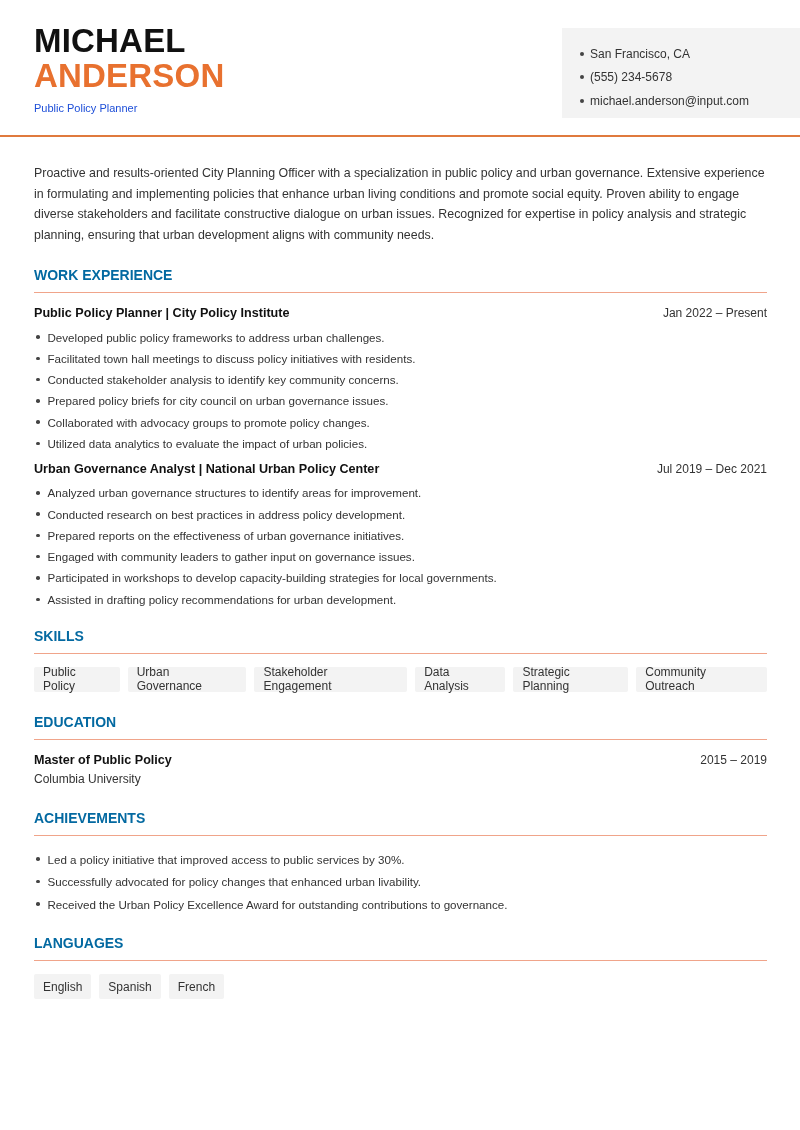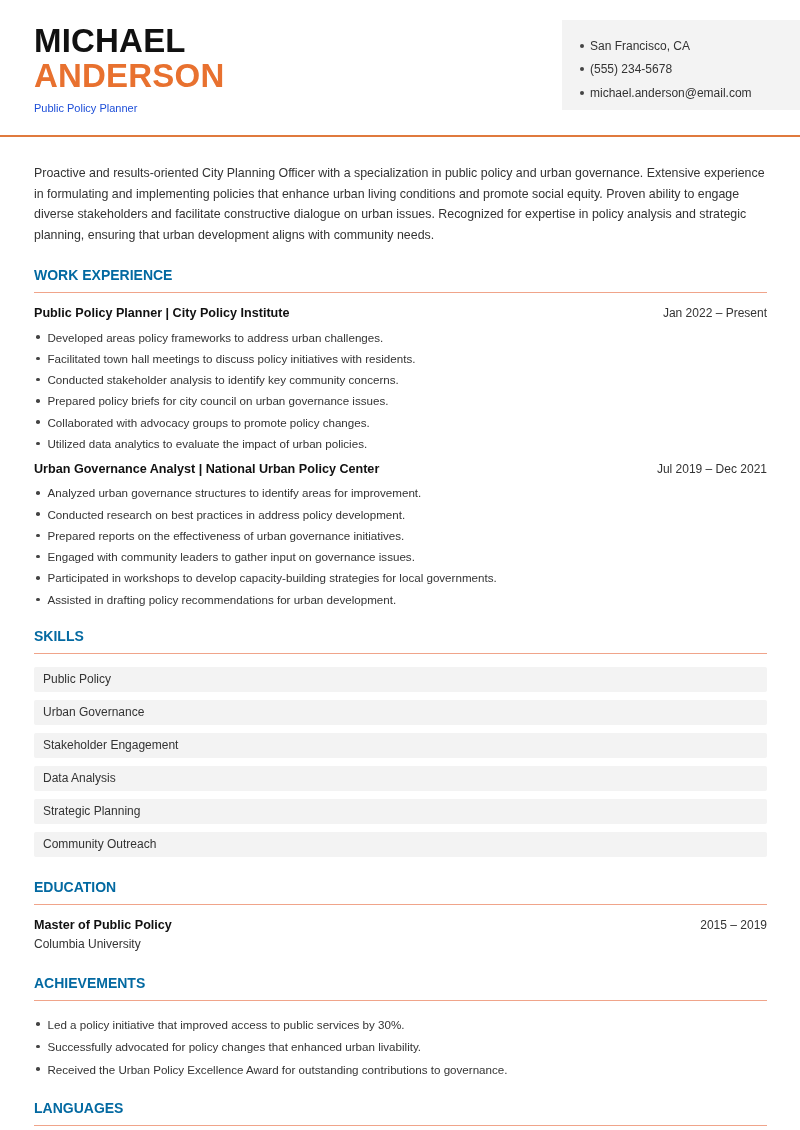--- a/index.html
+++ b/index.html
@@ -5,38 +5,38 @@
     * { box-sizing: border-box; margin: 0; padding: 0; }
     html, body { width: 800px; height: 1130px; background: #ffffff; }
     body { font-family: "Liberation Sans", "DejaVu Sans", sans-serif; color: #333333; position: relative; overflow: hidden; }
 
     .header { position: relative; height: 137px; border-bottom: 2px solid #e07a3e; }
     .name-block { position: absolute; left: 34px; top: 24px; }
     .first-name { font-size: 33px; font-weight: 700; color: #111111; line-height: 33px; letter-spacing: 0.2px; }
     .last-name { font-size: 33px; font-weight: 700; color: #e8712f; line-height: 33px; margin-top: 2px; letter-spacing: 0.2px; }
     .job-title { font-size: 11px; color: #1d4ed8; margin-top: 10px; }
 
-    .contact-box { position: absolute; left: 562px; top: 20px; width: 238px; height: 90px; background: #f3f3f3; padding: 14px 0 0 18px; }
+    .contact-box { position: absolute; left: 562px; top: 28px; width: 238px; height: 90px; background: #f3f3f3; padding: 14px 0 0 18px; }
     .contact-item { display: flex; align-items: center; font-size: 12px; color: #333333; height: 23.5px; }
     .bullet { display: inline-block; width: 4px; height: 4px; border-radius: 50%; background: #444; margin-right: 6px; flex-shrink: 0; }
 
     .content { position: absolute; left: 34px; top: 163px; width: 733px; }
     .summary { font-size: 12.4px; line-height: 20.6px; color: #333333; }
 
     .section-title { font-size: 14px; font-weight: 700; color: #0369a1; margin-top: 22px; padding-bottom: 9px; border-bottom: 1.5px solid #f0a48a; text-transform: uppercase; }
 
     .job { margin-top: 13px; }
     .job-head { display: flex; justify-content: space-between; align-items: baseline; }
     .job-role { font-size: 12.6px; font-weight: 700; color: #111111; }
     .job-dates { font-size: 12px; color: #333333; }
     .bullets { list-style: none; margin-top: 6px; }
     .bullets li { display: flex; align-items: center; font-size: 11.6px; color: #333333; height: 21.3px; }
     .bullets li .bullet { margin-left: 2px; margin-right: 8px; width: 3.5px; height: 3.5px; }
 
-    .tags { display: flex; gap: 8px; margin-top: 13px; flex-direction: column; }
+    .tags { display: flex; gap: 8px; margin-top: 13px; }
     .tag { background: #f3f3f3; font-size: 12px; color: #333333; padding: 0 9px; height: 25px; display: flex; align-items: center; border-radius: 2px; }
 
     .edu { margin-top: 13px; }
     .edu-head { display: flex; justify-content: space-between; align-items: baseline; gap: 40px; }
     .edu-degree { font-size: 12.6px; font-weight: 700; color: #111111; }
     .edu-dates { font-size: 12px; color: #333333; }
     .edu-school { font-size: 12px; color: #333333; margin-top: 5px; }
   </style>
 </head>
 <body>
@@ -51,39 +51,39 @@
     <div class="contact-item">
       <span class="bullet"></span>
       <span>San Francisco, CA</span>
     </div>
     <div class="contact-item">
       <span class="bullet"></span>
       <span>(555) 234-5678</span>
     </div>
     <div class="contact-item">
       <span class="bullet"></span>
-      <span>michael.anderson@email.com</span>
+      <span>michael.anderson@input.com</span>
     </div>
   </div>
 </div>
 
 <div class="content">
   <p class="summary">Proactive and results-oriented City Planning Officer with a specialization in public policy and urban governance. Extensive experience in formulating and implementing policies that enhance urban living conditions and promote social equity. Proven ability to engage diverse stakeholders and facilitate constructive dialogue on urban issues. Recognized for expertise in policy analysis and strategic planning, ensuring that urban development aligns with community needs.</p>
 
   <div class="section-title">WORK EXPERIENCE</div>
 
   <div class="job">
     <div class="job-head">
       <span class="job-role">Public Policy Planner | City Policy Institute</span>
       <span class="job-dates">Jan 2022 – Present</span>
     </div>
     <ul class="bullets">
       <li>
           <span class="bullet"></span>
-          <span>Developed areas policy frameworks to address urban challenges.</span>
+          <span>Developed public policy frameworks to address urban challenges.</span>
         </li>
       <li>
           <span class="bullet"></span>
           <span>Facilitated town hall meetings to discuss policy initiatives with residents.</span>
         </li>
       <li>
           <span class="bullet"></span>
           <span>Conducted stakeholder analysis to identify key community concerns.</span>
         </li>
       <li>

